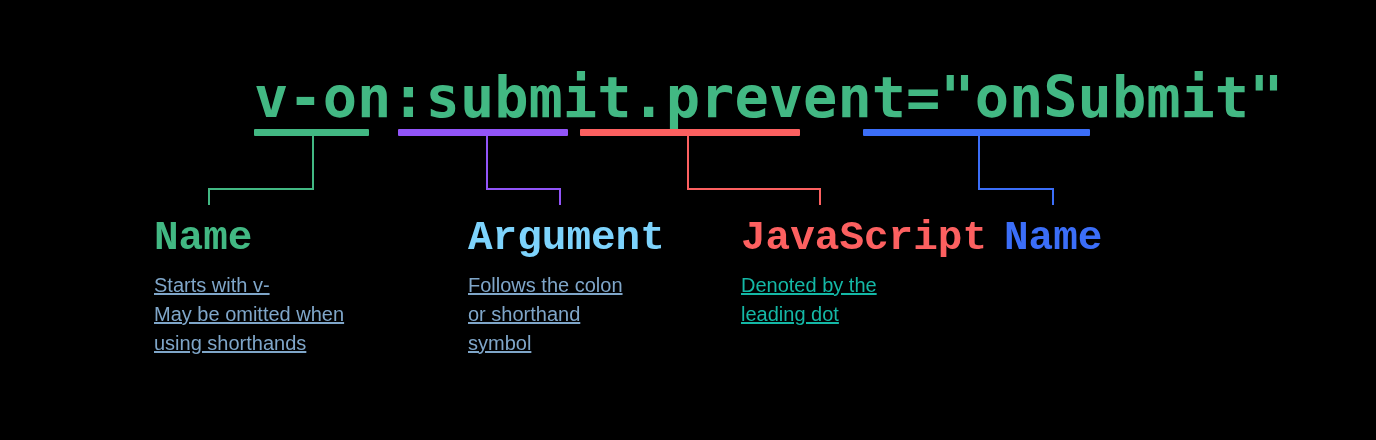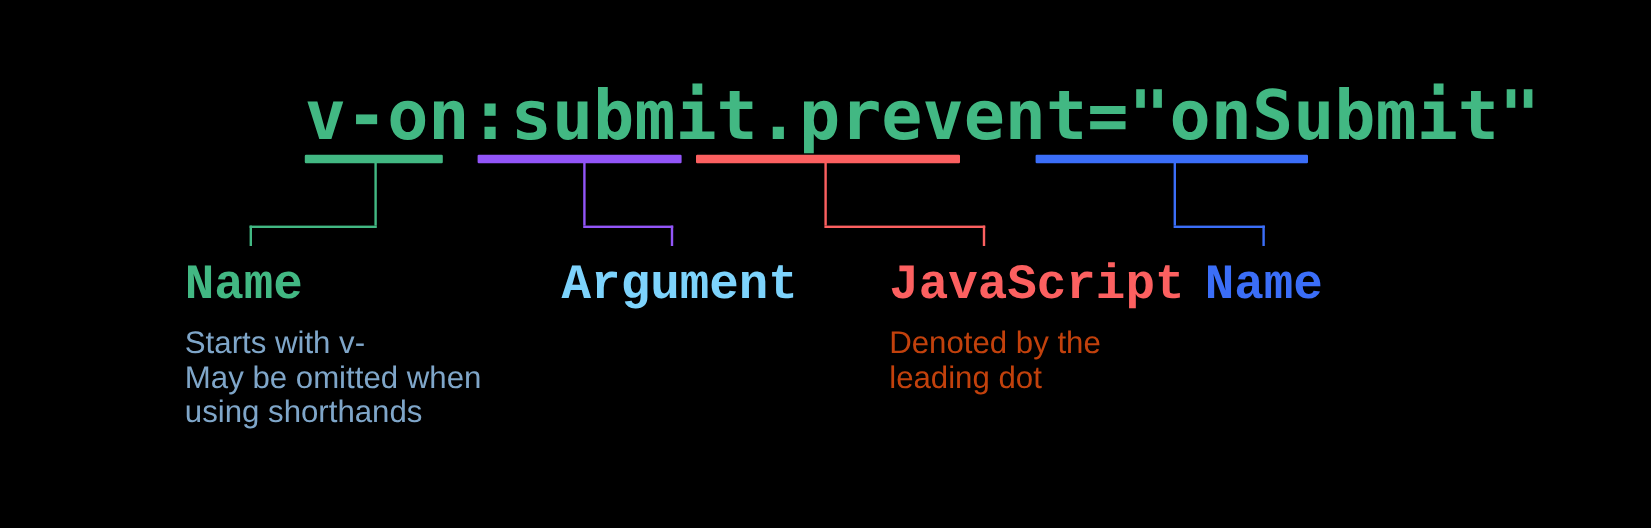--- a/index.html
+++ b/index.html
@@ -60,27 +60,28 @@
   .label-title {
     font-family: Liberation Mono, monospace;
     font-size: 41px;
     font-weight: 700;
     line-height: 38px;
     margin: 0;
     white-space: nowrap;
   }
   .label-desc {
     font-family: "Liberation Sans", sans-serif;
-    font-size: 26px;
+    font-size: 20px;
     font-weight: 400;
     line-height: 29px;
     color: #7fa6c9;
     margin: 0;
     padding-top: 14px;
     white-space: pre-line;
+    text-decoration: underline;
   }
 </style>
 </head>
 <body>
 
 <div id="stage" style="width: 1376px; height: 440px; background: rgb(0, 0, 0);">
 
   <div id="code-line">v-on:submit.prevent="onSubmit"</div>
 
   <div class="connector" id="connectors">
@@ -104,24 +105,27 @@
 
   <div id="labels">
       <div class="label-block" style="left: 154px; top: 219px;">
         <div class="label-title" style="color: rgb(66, 184, 131);">Name</div>
         <div class="label-desc" style="color: rgb(127, 166, 201);">Starts with v-
 May be omitted when
 using shorthands</div>
       </div>
       <div class="label-block" style="left: 468px; top: 219px;">
         <div class="label-title" style="color: #7dd3fc;">Argument</div>
+        <div class="label-desc" style="color: rgb(127, 166, 201);">Follows the colon
+or shorthand
+symbol</div>
       </div>
       <div class="label-block" style="left: 741px; top: 219px;">
         <div class="label-title" style="color: rgb(252, 96, 96);">JavaScript</div>
-        <div class="label-desc" style="color: #c2410c;">Denoted by the
+        <div class="label-desc" style="color: #14b8a6;">Denoted by the
 leading dot</div>
       </div>
       <div class="label-block" style="left: 1004px; top: 219px;">
         <div class="label-title" style="color: rgb(59, 110, 248);">Name</div>
       </div>
     </div>
 
 </div>
 
 </body></html>

